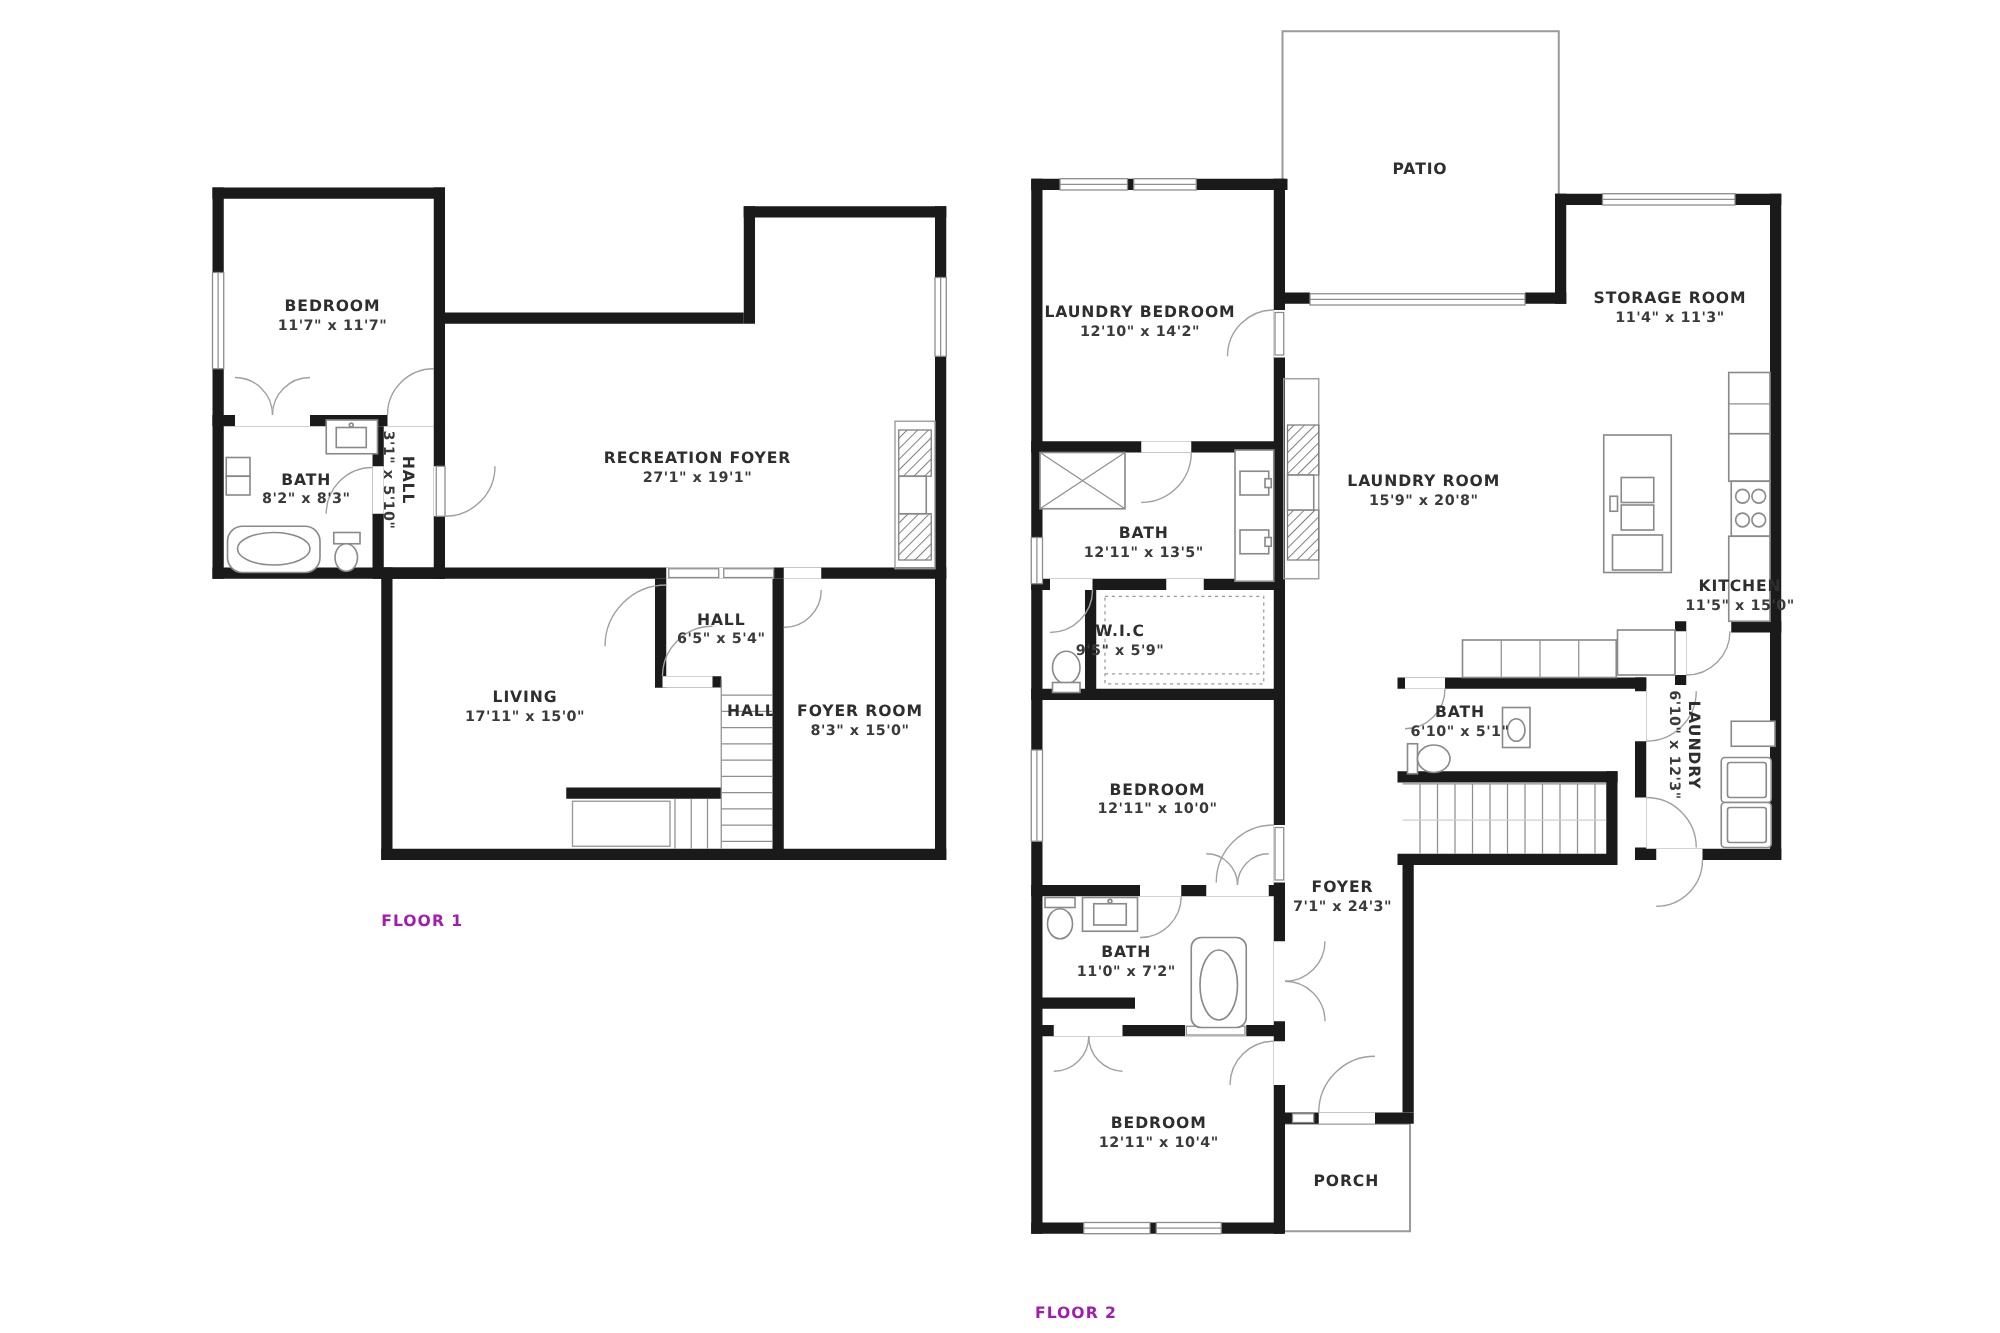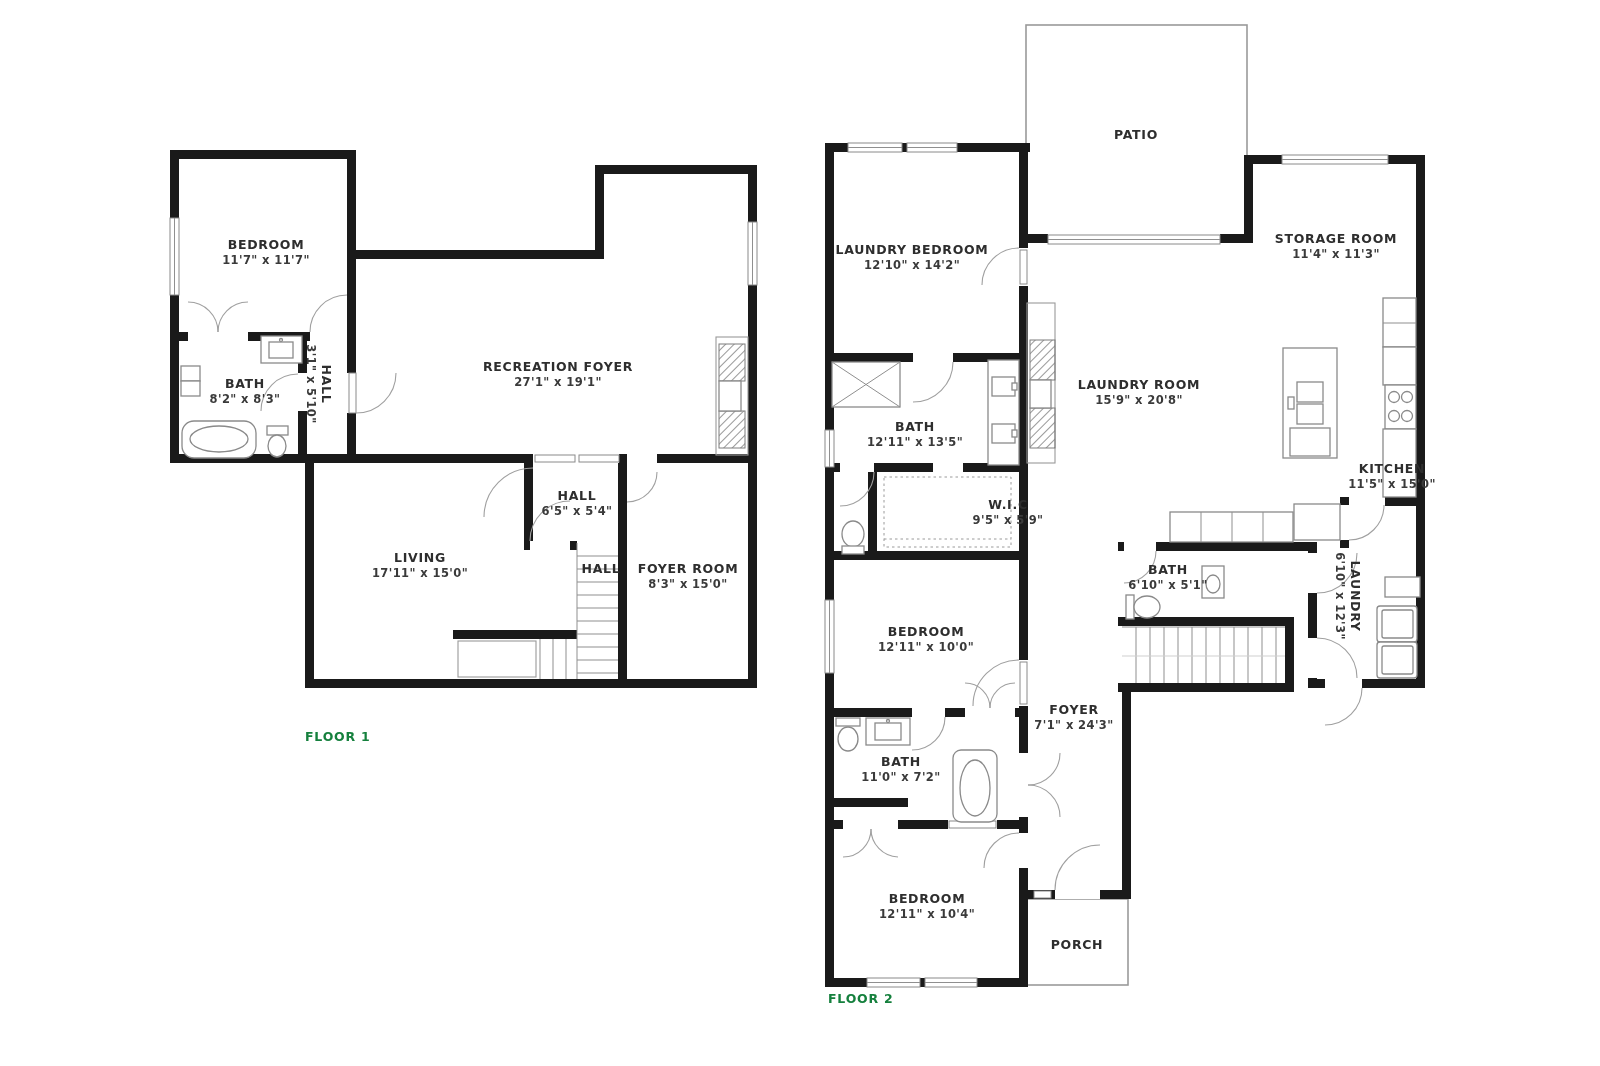--- a/index.html
+++ b/index.html
@@ -16,21 +16,21 @@
   .leaf{fill:#ffffff;stroke:#8a8a8a;stroke-width:1;}
   .tread{stroke:#8f8f8f;stroke-width:1;}
   .hatchbox{fill:url(#hatch);stroke:#7d7d7d;stroke-width:1;}
   .dash{fill:none;stroke:#9a9a9a;stroke-width:1;stroke-dasharray:2.5 3;}
   .room-label{position:absolute;transform:translate(-50%,-50%);text-align:center;
               color:#2e2e2e;white-space:nowrap;pointer-events:none;}
   .room-label .rname{font-size:12.5px;font-weight:600;letter-spacing:.7px;line-height:1.3;}
   .room-label .rdims{font-size:11.5px;font-weight:600;letter-spacing:.4px;line-height:1.25;color:#3a3a3a;}
   .room-label.rot{transform:translate(-50%,-50%) rotate(90deg);}
   .floor-label{position:absolute;transform:translate(0,-50%);font-size:12.5px;font-weight:600;
-               letter-spacing:.8px;color:#15803d;white-space:nowrap;}
+               letter-spacing:.8px;color:#a21caf;white-space:nowrap;}
 </style>
 </head>
 <body>
 
 <div id="canvas">
 
 <svg width="1600" height="1066" viewBox="0 0 1600 1066">
   <defs>
     <pattern id="hatch" width="6" height="6" patternUnits="userSpaceOnUse" patternTransform="rotate(45)">
       <line x1="0" y1="0" x2="0" y2="6" stroke="#7d7d7d" stroke-width="1.6"></line>
@@ -386,21 +386,21 @@
     <div class="rdims">15'9" x 20'8"</div>
   </div>
   <div class="room-label" style="left:915px;top:434px">
     <div class="rname">BATH</div>
     <div class="rdims">12'11" x 13'5"</div>
   </div>
   <div class="room-label" style="left:1392px;top:476px">
     <div class="rname">KITCHEN</div>
     <div class="rdims">11'5" x 15'0"</div>
   </div>
-  <div class="room-label" style="left:1008px;top:512px">
+  <div class="room-label" style="left:896px;top:512px">
     <div class="rname">W.I.C</div>
     <div class="rdims">9'5" x 5'9"</div>
   </div>
   <div class="room-label" style="left:1168px;top:577px">
     <div class="rname">BATH</div>
     <div class="rdims">6'10" x 5'1"</div>
   </div>
   <div class="room-label rot" style="left:1348px;top:596px">
     <div class="rname">LAUNDRY</div>
     <div class="rdims">6'10" x 12'3"</div>
@@ -417,15 +417,15 @@
     <div class="rname">BATH</div>
     <div class="rdims">11'0" x 7'2"</div>
   </div>
   <div class="room-label" style="left:927px;top:906px">
     <div class="rname">BEDROOM</div>
     <div class="rdims">12'11" x 10'4"</div>
   </div>
   <div class="room-label" style="left:1077px;top:945px">
     <div class="rname">PORCH</div>
   </div>
-  <div class="floor-label" style="left:828px;top:998px">FLOOR 2</div>
+  <div class="floor-label" style="left:828px;top:1050px">FLOOR 2</div>
 
 </div>
 
 </body></html>

